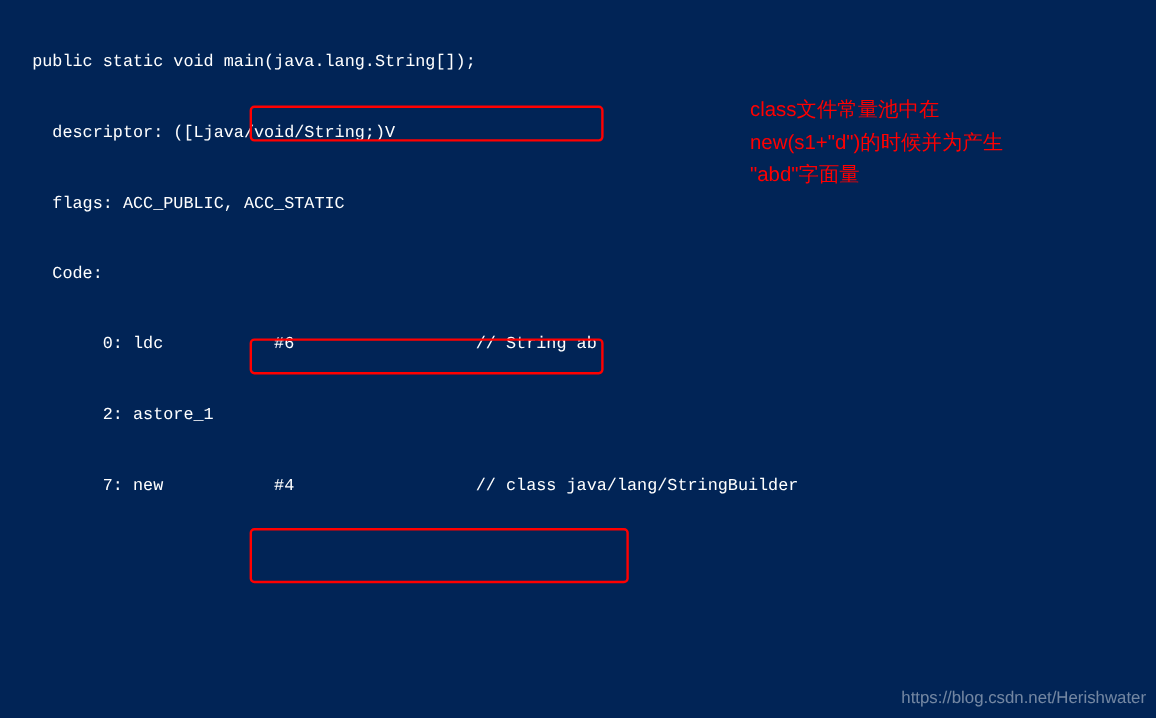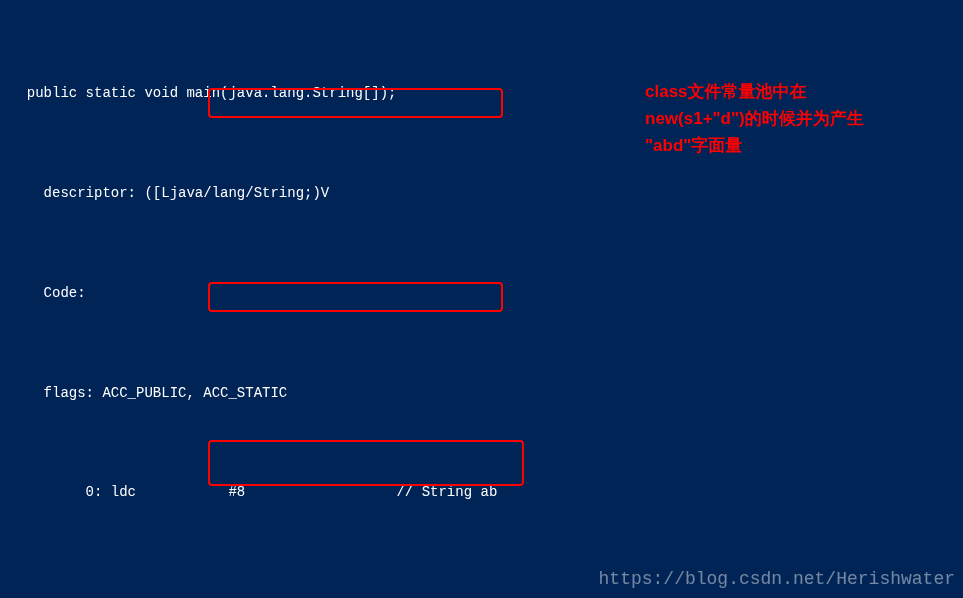--- a/index.html
+++ b/index.html
@@ -16,21 +16,20 @@
       position: relative;
     }
     .code-container {
       padding: 4px 0 0 10px;
       white-space: pre;
       position: relative;
     }
     .line {
       display: block;
       height: 19.6px;
-      margin-top: 41px;
     }
     .annotation {
       position: absolute;
       color: #ff0000;
       font-family: "Microsoft YaHei", "SimHei", sans-serif;
       font-size: 17px;
       font-weight: 500;
       line-height: 1.6;
     }
     .redbox {
@@ -38,33 +37,35 @@
       border: 2px solid #ff0000;
       border-radius: 4px;
       background: transparent;
       pointer-events: none;
     }
     .watermark {
       position: absolute;
       bottom: 6px;
       right: 8px;
       color: rgba(255,255,255,0.45);
-      font-family: Liberation Mono, monospace;
-      font-size: 18px;
+      font-family: Liberation Sans, sans-serif;
+      font-size: 14px;
     }
   </style>
 </head>
 <body>
 
 <div class="code-container">
   <span class="line">  public static void main(java.lang.String[]);</span>
-  <span class="line">    descriptor: ([Ljava/lang/String;)V</span>
+  <span class="line">    descriptor: ([Ljava/void/String;)V</span>
+  <span class="line">    flags: ACC_PUBLIC, ACC_STATIC</span>
   <span class="line">    Code:</span>
-  <span class="line">    flags: ACC_PUBLIC, ACC_STATIC</span>
-  <span class="line">         0: ldc           #8                  // String ab</span>
+  <span class="line">         0: ldc           #6                  // String ab</span>
+  <span class="line">         2: astore_1</span>
+  <span class="line">         7: new           #4                  // class java/lang/StringBuilder</span>
   
   
   
   
   
   
   
   
   
   
@@ -80,21 +81,21 @@
   
   
   
   
   
   
   
   
 </div>
 
-<div class="annotation" style="left:645px; top:78px;font-weight:bold;">
+<div class="annotation" style="left:625px; top:78px;">
   <div>class文件常量池中在</div>
   <div>new(s1+"d")的时候并为产生</div>
   <div>"abd"字面量</div>
 </div>
 
 <div class="redbox" style="left:208px; top:88px; width:291px; height:26px;"></div>
 <div class="redbox" style="left:208px; top:282px; width:291px; height:26px;"></div>
 <div class="redbox" style="left:208px; top:440px; width:312px; height:42px;"></div>
 
 <div class="watermark">https://blog.csdn.net/Herishwater</div>

